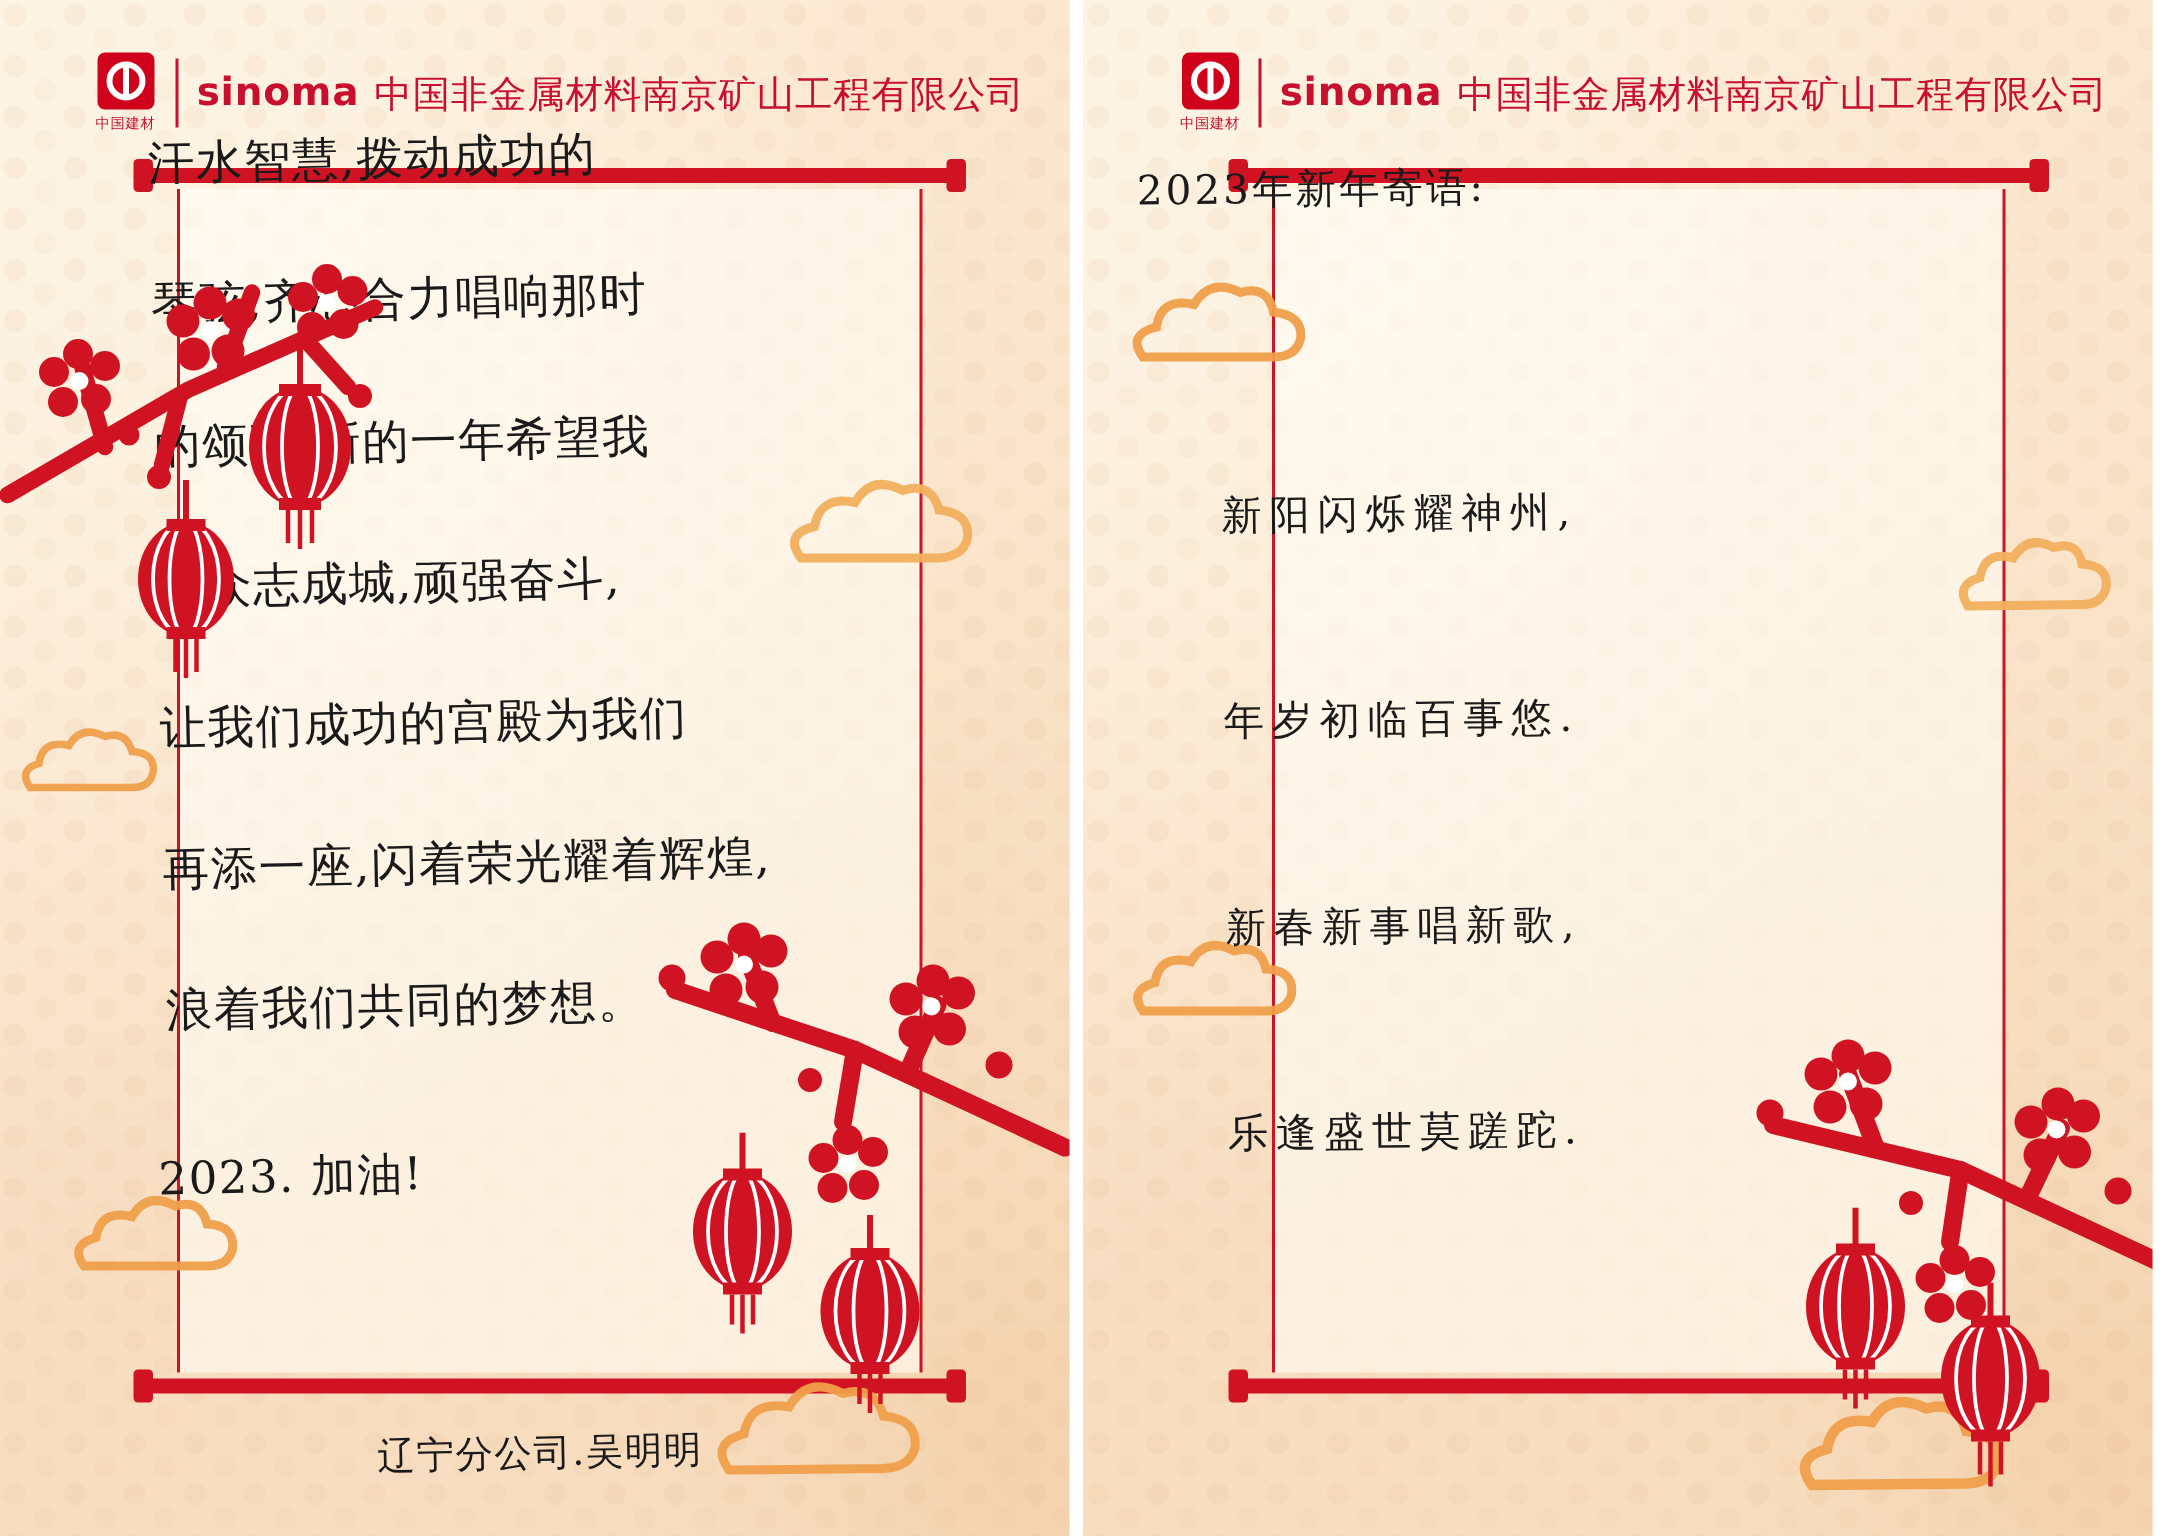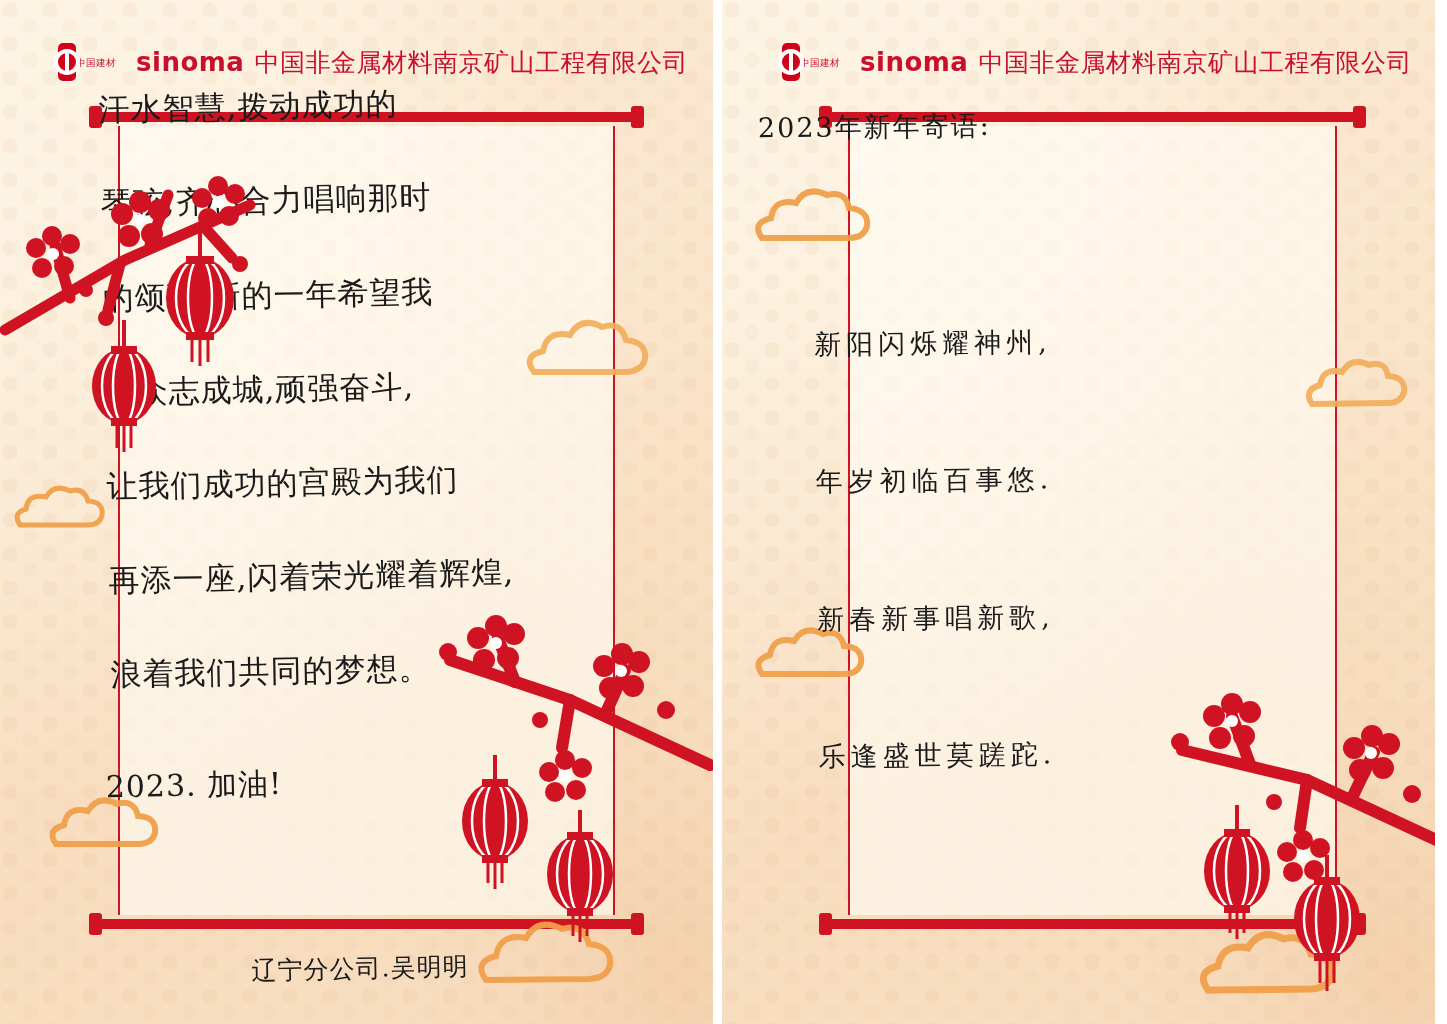--- a/index.html
+++ b/index.html
@@ -53,21 +53,21 @@
     left: 58px;
     right: 30px;
     height: 64px;
     display: flex;
     align-items: center;
   }
   .card.right .card-header { left: 60px; }
 
   .logo-block {
     display: flex;
-    flex-direction: row;
+    flex-direction: column;
     align-items: center;
     width: 58px;
   }
   .logo-mark {
     width: 38px;
     height: 38px;
     background: #d0021b;
     border-radius: 5px;
     position: relative;
   }

